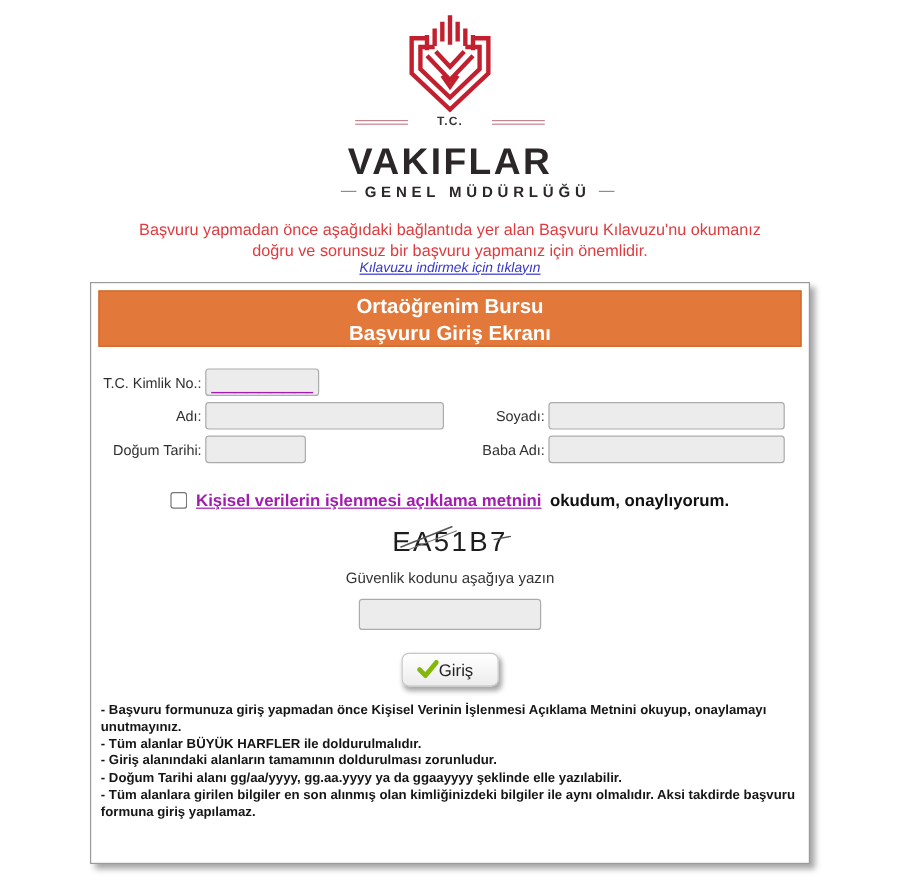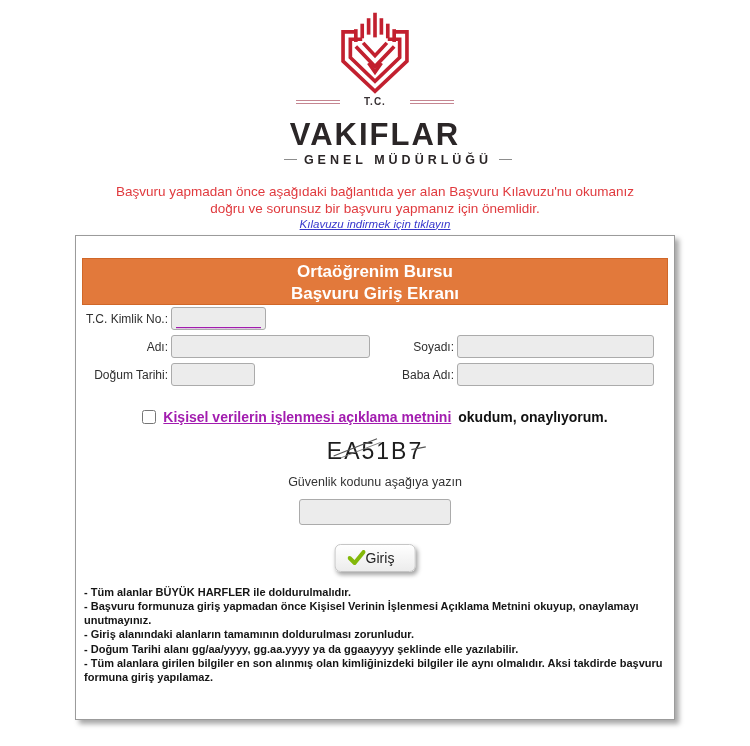--- a/index.html
+++ b/index.html
@@ -22,21 +22,21 @@
   .notice-link a { text-decoration:underline; cursor:pointer; }
 
   .panel {
     position:relative; width:600px; height:485px; margin:5px auto 0;
     background:#fff; border:1px solid #9b9b9b;
     box-shadow:4px 4px 5px rgba(0,0,0,0.35);
   }
   .panel-header {
     position:absolute; left:6px; top:6px; width:586px; height:47px;
     border:1px solid #d06728; text-align:center; color:#fff;
-    font-size:17px; font-weight:bold; line-height:22px; padding-top:2px;margin-top:16px;
+    font-size:17px; font-weight:bold; line-height:22px; padding-top:2px;
   }
   .f-label { position:absolute; font-size:12px; color:#2f2f2f; text-align:right; }
   .f-input {
     position:absolute; background:#ececec; border:1px solid #ababab; border-radius:3px;
     height:23px; font-size:13px; padding:0 4px; color:#111;
     font-family:"Liberation Sans", sans-serif;
   }
   #inp-tc { letter-spacing:0; font-size:18px; color:#a21caf; }
 
   .consent-row {
@@ -162,19 +162,19 @@
   <input class="sec-input" value="" style="">
 
   <button class="submit-btn">
     <svg width="18" height="16" viewBox="0 0 18 16">
       <path d="M2 8 L7 13 L16 2" fill="none" stroke="#83b809" stroke-width="4" stroke-linecap="round" stroke-linejoin="round"></path>
     </svg>
     <span>Giriş</span>
   </button>
 
   <div class="instructions">
+    <div>- Başvuru formunuza giriş yapmadan önce Kişisel Verinin İşlenmesi Açıklama Metnini okuyup, onaylamayı unutmayınız.</div>
     <div>- Tüm alanlar BÜYÜK HARFLER ile doldurulmalıdır.</div>
-    <div>- Başvuru formunuza giriş yapmadan önce Kişisel Verinin İşlenmesi Açıklama Metnini okuyup, onaylamayı unutmayınız.</div>
     <div>- Giriş alanındaki alanların tamamının doldurulması zorunludur.</div>
     <div>- Doğum Tarihi alanı gg/aa/yyyy, gg.aa.yyyy ya da ggaayyyy şeklinde elle yazılabilir.</div>
     <div>- Tüm alanlara girilen bilgiler en son alınmış olan kimliğinizdeki bilgiler ile aynı olmalıdır. Aksi takdirde başvuru formuna giriş yapılamaz.</div>
   </div>
 </div>
 
 </body></html>

